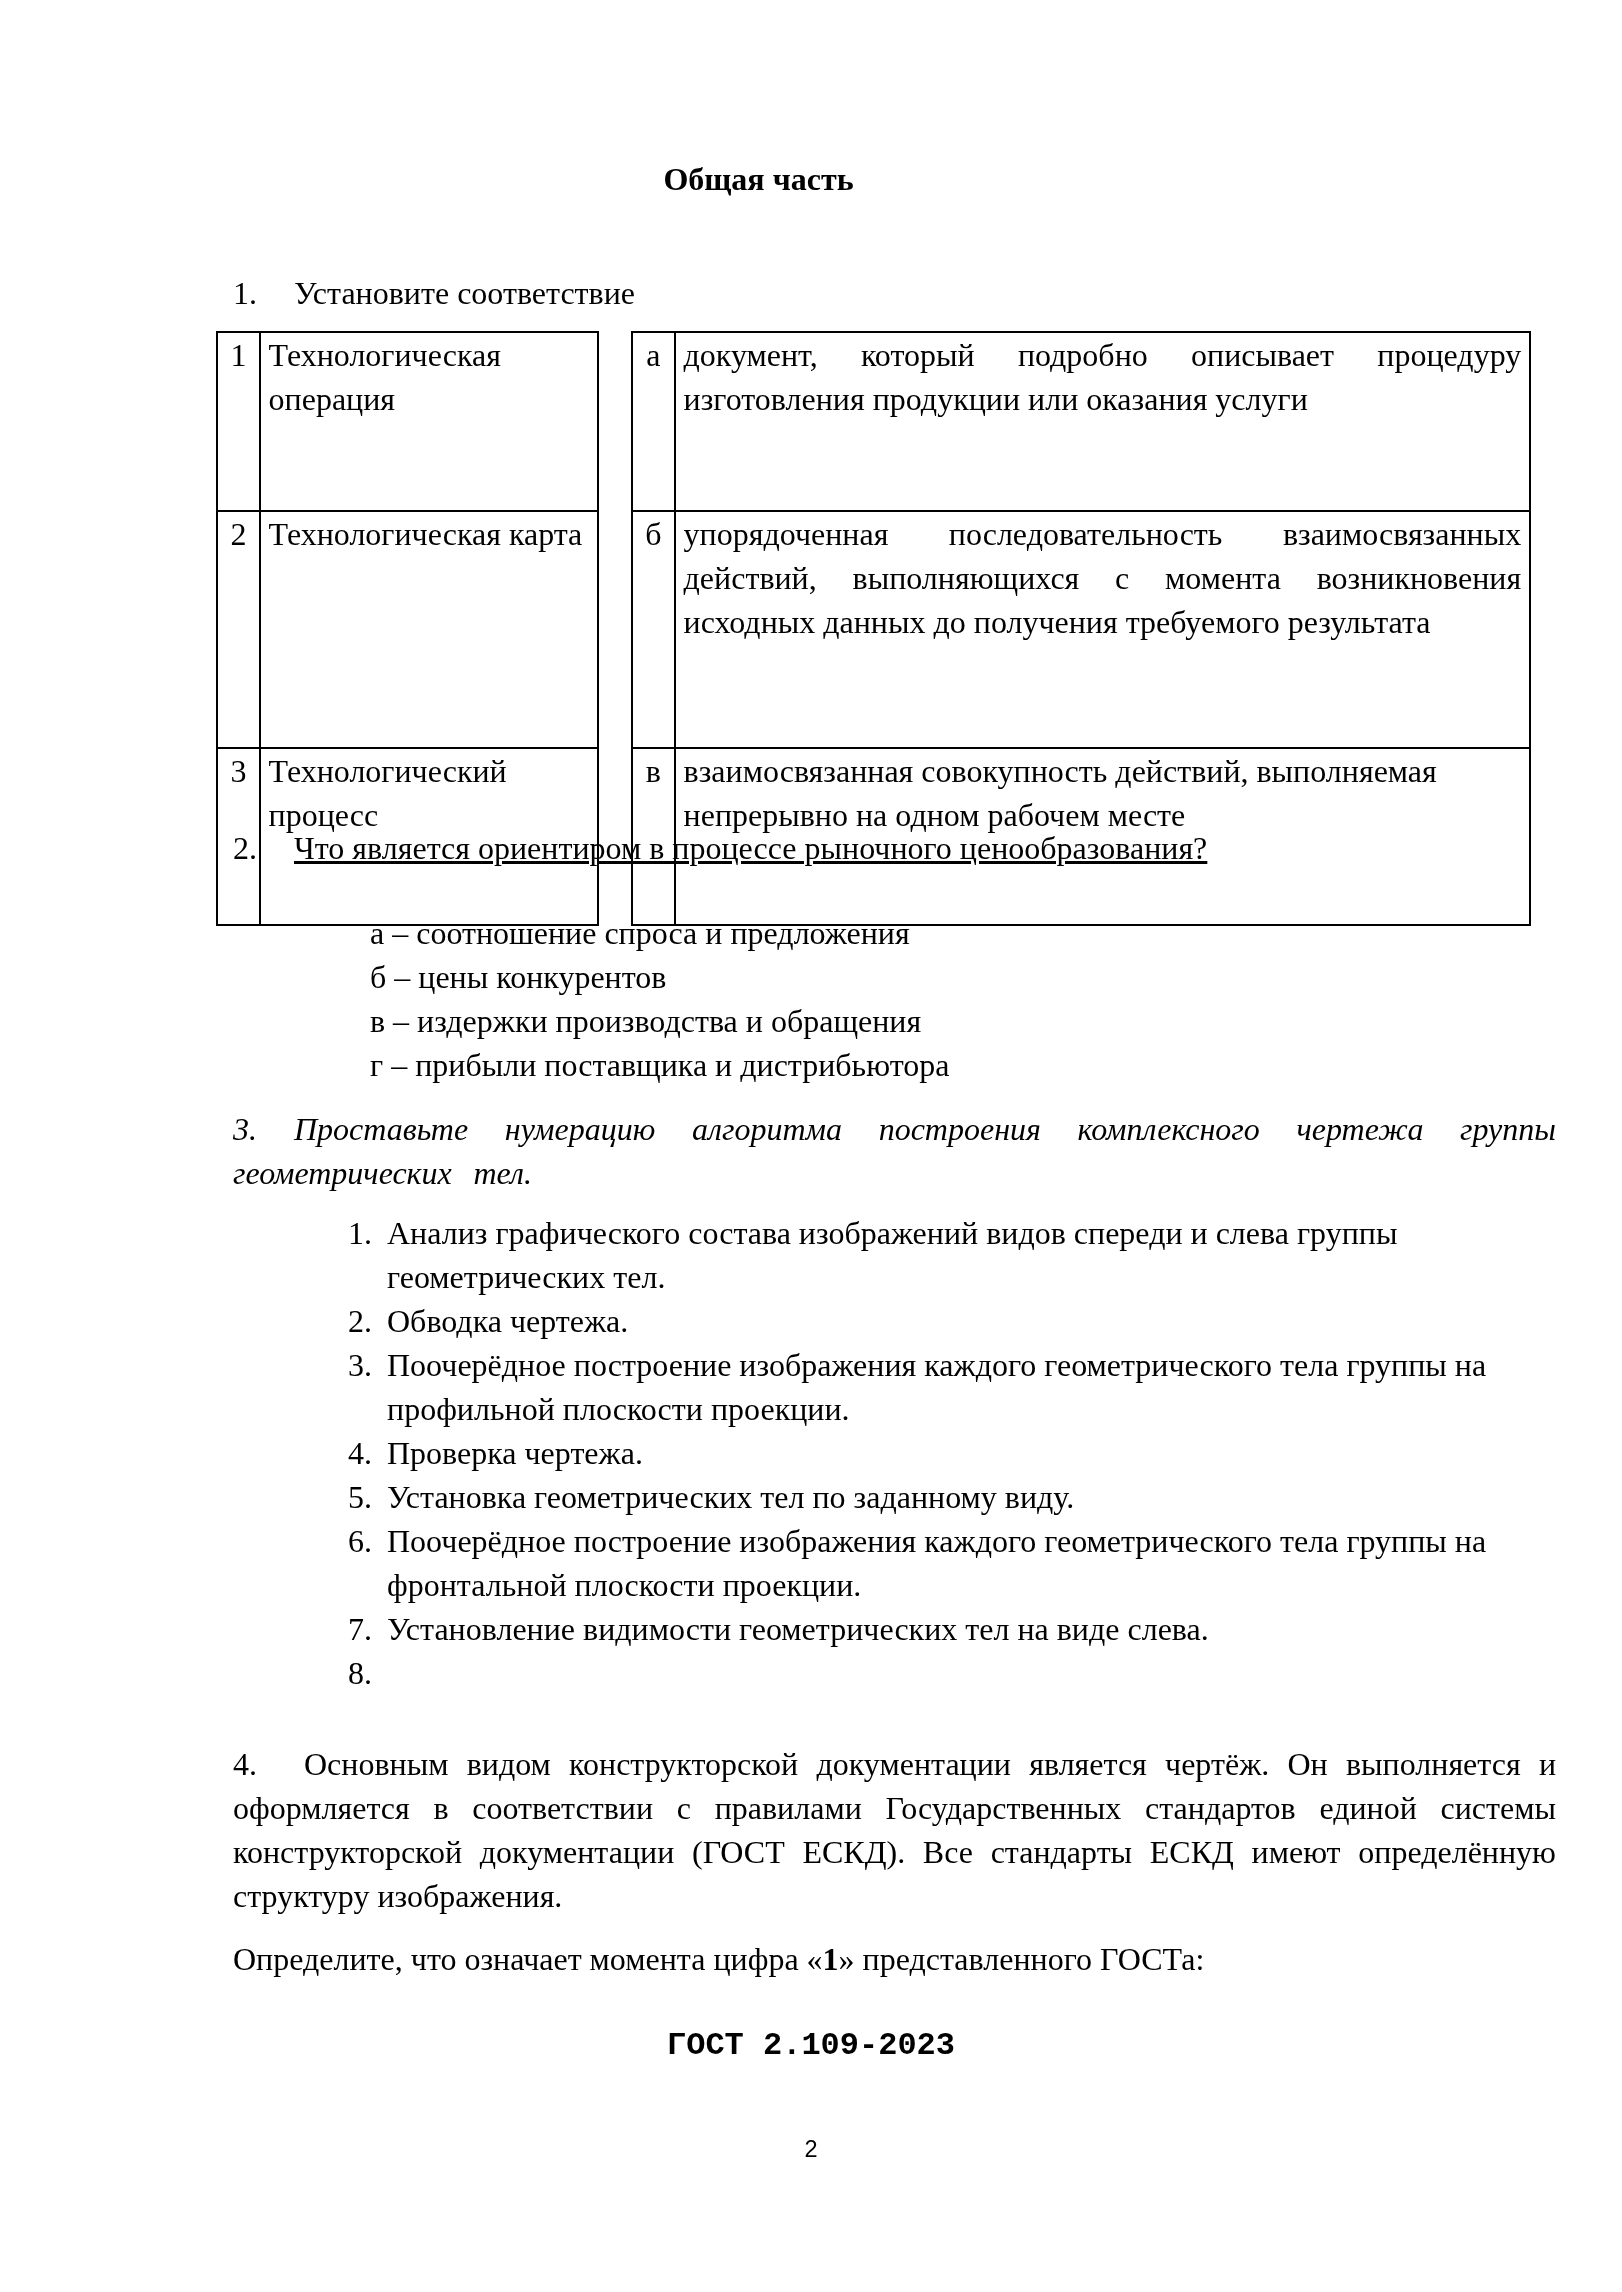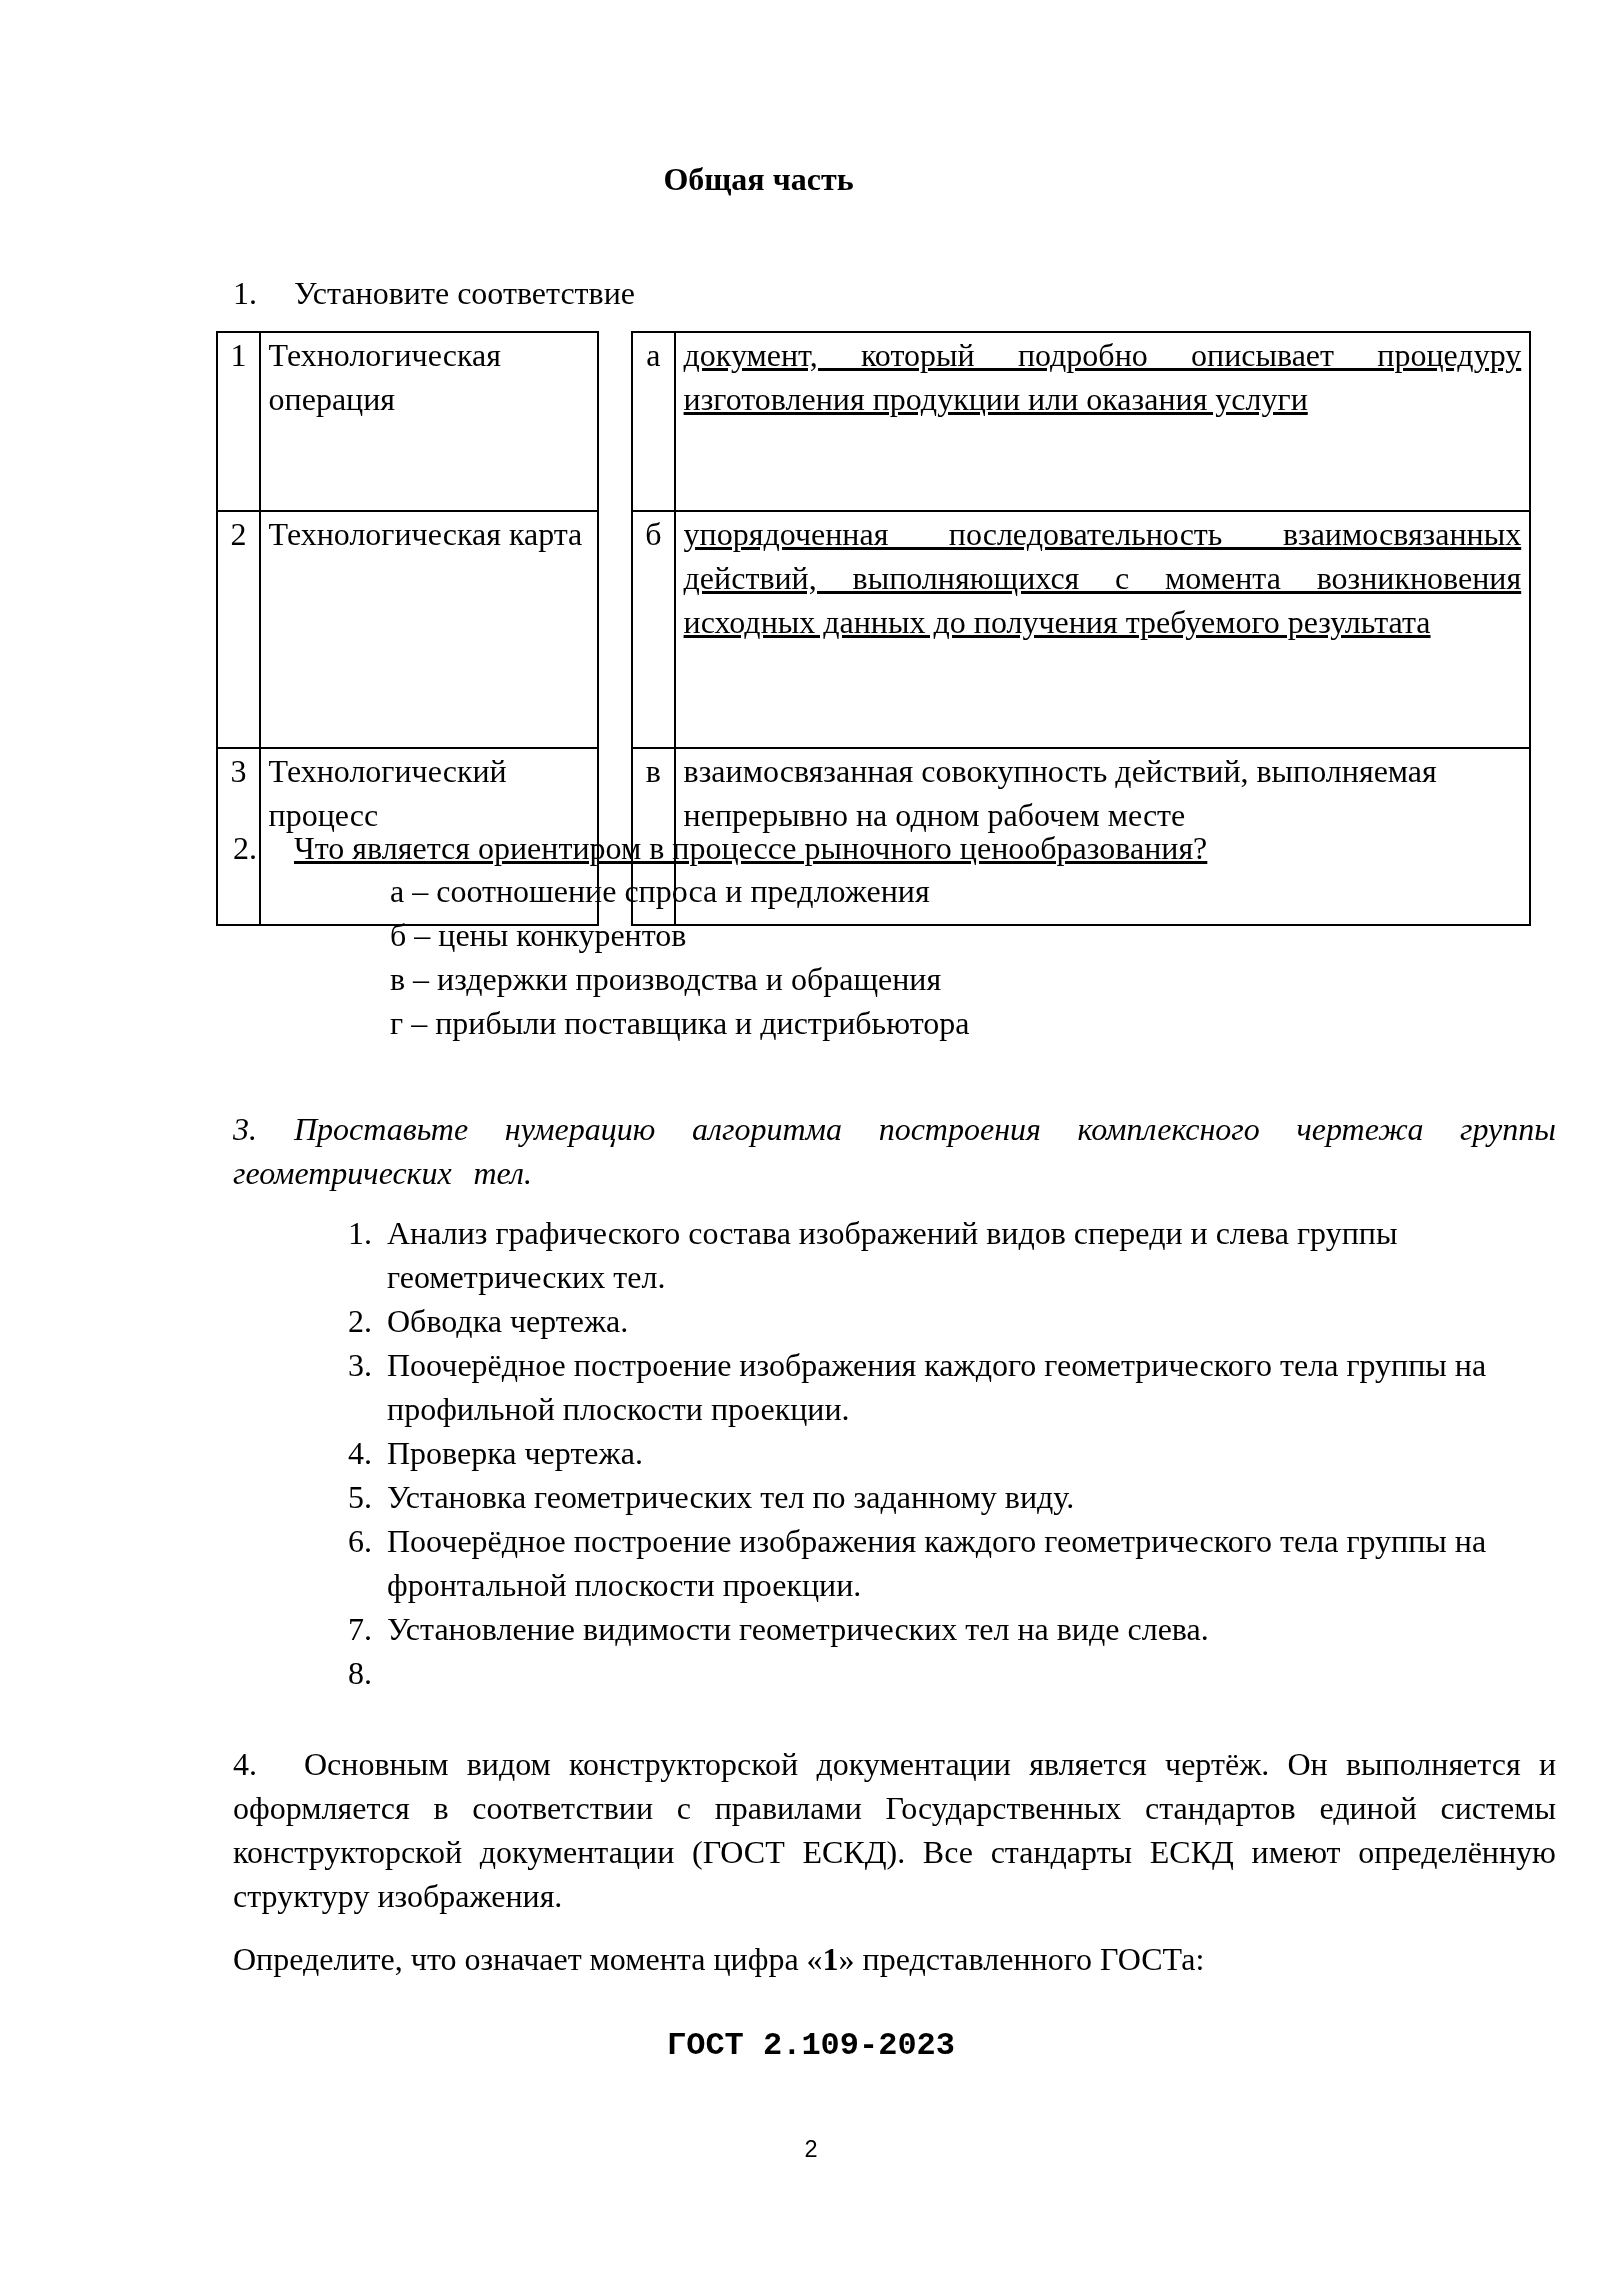--- a/index.html
+++ b/index.html
@@ -7,21 +7,21 @@
        font-family:"Liberation Serif","DejaVu Serif",serif;color:#000;font-size:32px;line-height:44px;}
   .abs{position:absolute;}
   .title{left:0;width:1517px;top:157px;text-align:center;font-weight:bold;}
   .q{left:233px;width:1323px;}
   .qnum{display:inline-block;width:61px;}
   table.match{position:absolute;border-collapse:collapse;}
   table.match td{border:2.9px solid #000;vertical-align:top;padding:0 7.8px;line-height:44px;}
   table.match td.n{text-align:center;width:33px;padding:0 3.9px;}
   #tleft{left:216px;top:331px;width:383px;}
   #tright{left:631px;top:331px;width:900px;}
-  #tright td.t{text-align:justify;text-align-last:left;text-decoration:underline;}
+  #tright td.t{text-align:justify;text-align-last:left;}
   .opts{left:370px;}
   .justify{text-align:justify;}
   .list{left:348px;width:1206px;}
   .list .item{display:flex;}
   .list .num{width:39px;flex:none;}
   .gost{left:0;width:1622px;top:2024px;text-align:center;font-weight:bold;font-family:Liberation Mono, monospace;}
   .pageno{left:0;width:1622px;top:2127px;text-align:center;font-family:"Liberation Sans","DejaVu Sans",sans-serif;font-size:23.5px;}
 </style>
 </head>
 <body>
@@ -62,21 +62,21 @@
   <tr style="height:177px;">
     <td class="n">в</td>
     <td>взаимосвязанная совокупность действий, выполняемая непрерывно на одном рабочем месте</td>
   </tr>
 </tbody>
   </table>
 
 <div class="abs q" style="top:826px;text-decoration:underline;">
   <span class="qnum">2.</span><span>Что является ориентиром в процессе рыночного ценообразования?</span>
 </div>
-<div class="abs opts" style="top:869px;margin-left:20px;">
+<div class="abs opts" style="top:911px;">
   <div>а – соотношение спроса и предложения</div>
   <div>б – цены конкурентов</div>
   <div>в – издержки производства и обращения</div>
   <div>г – прибыли поставщика и дистрибьютора</div>
 </div>
 
 <div class="abs q justify" style="top:1107px;word-spacing:13.7px;font-style:italic;">
   <span class="qnum">3.</span><span>Проставьте нумерацию алгоритма построения комплексного чертежа группы геометрических тел.</span>
 </div>
 <div class="abs list" style="top:1211px;">

